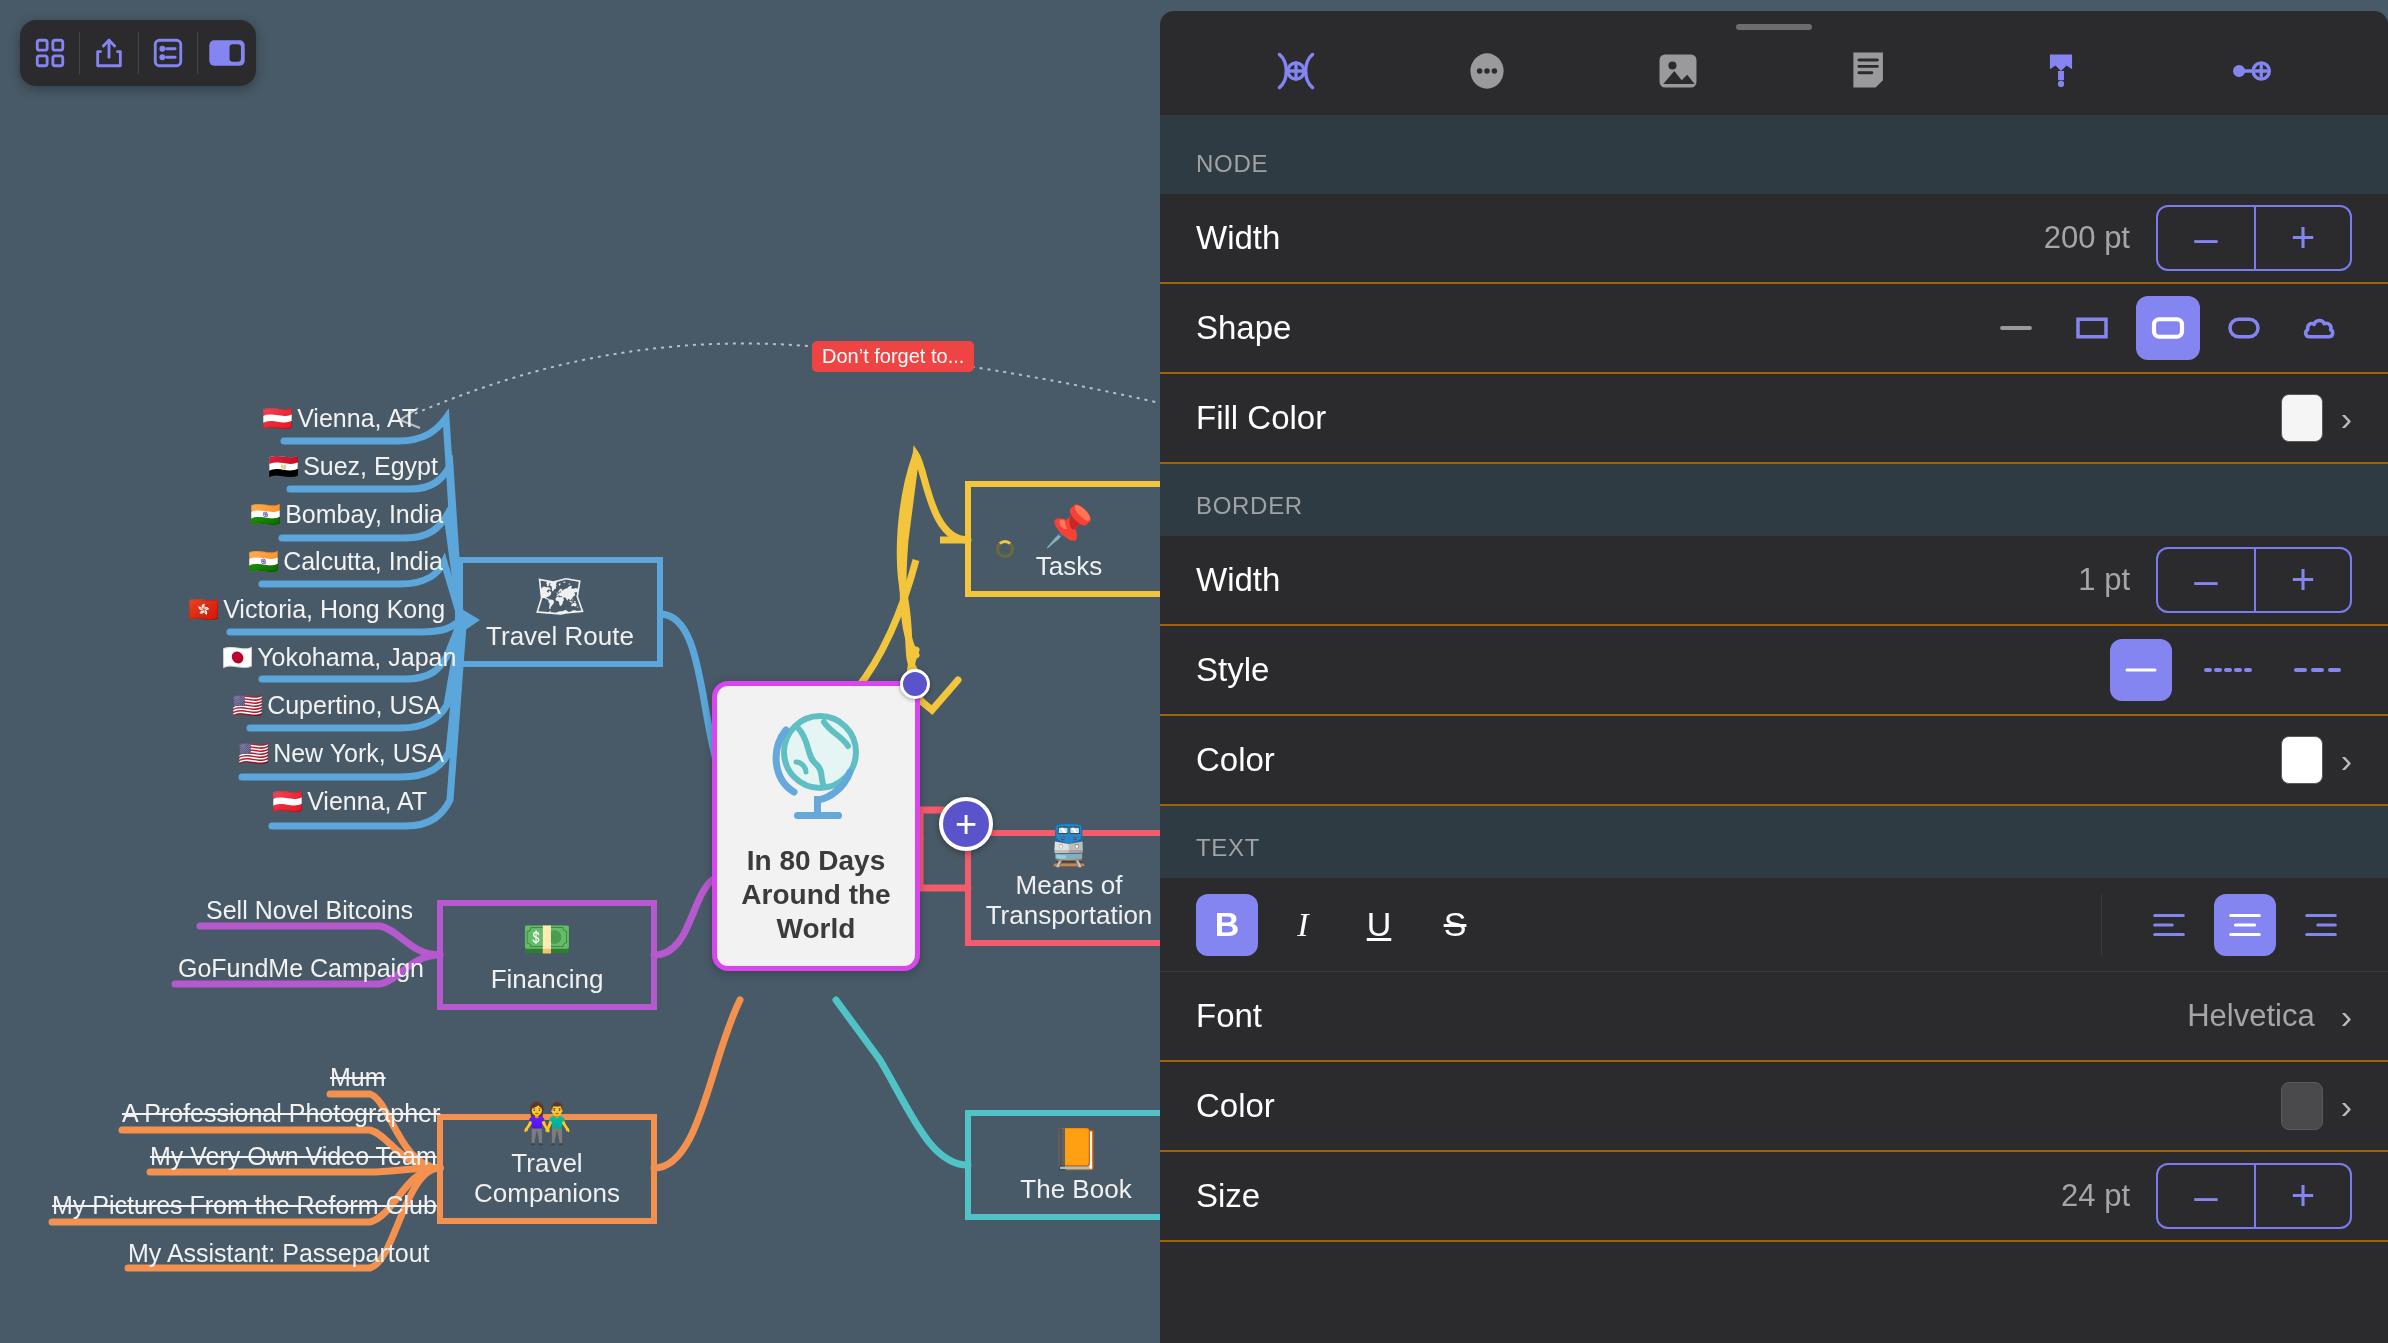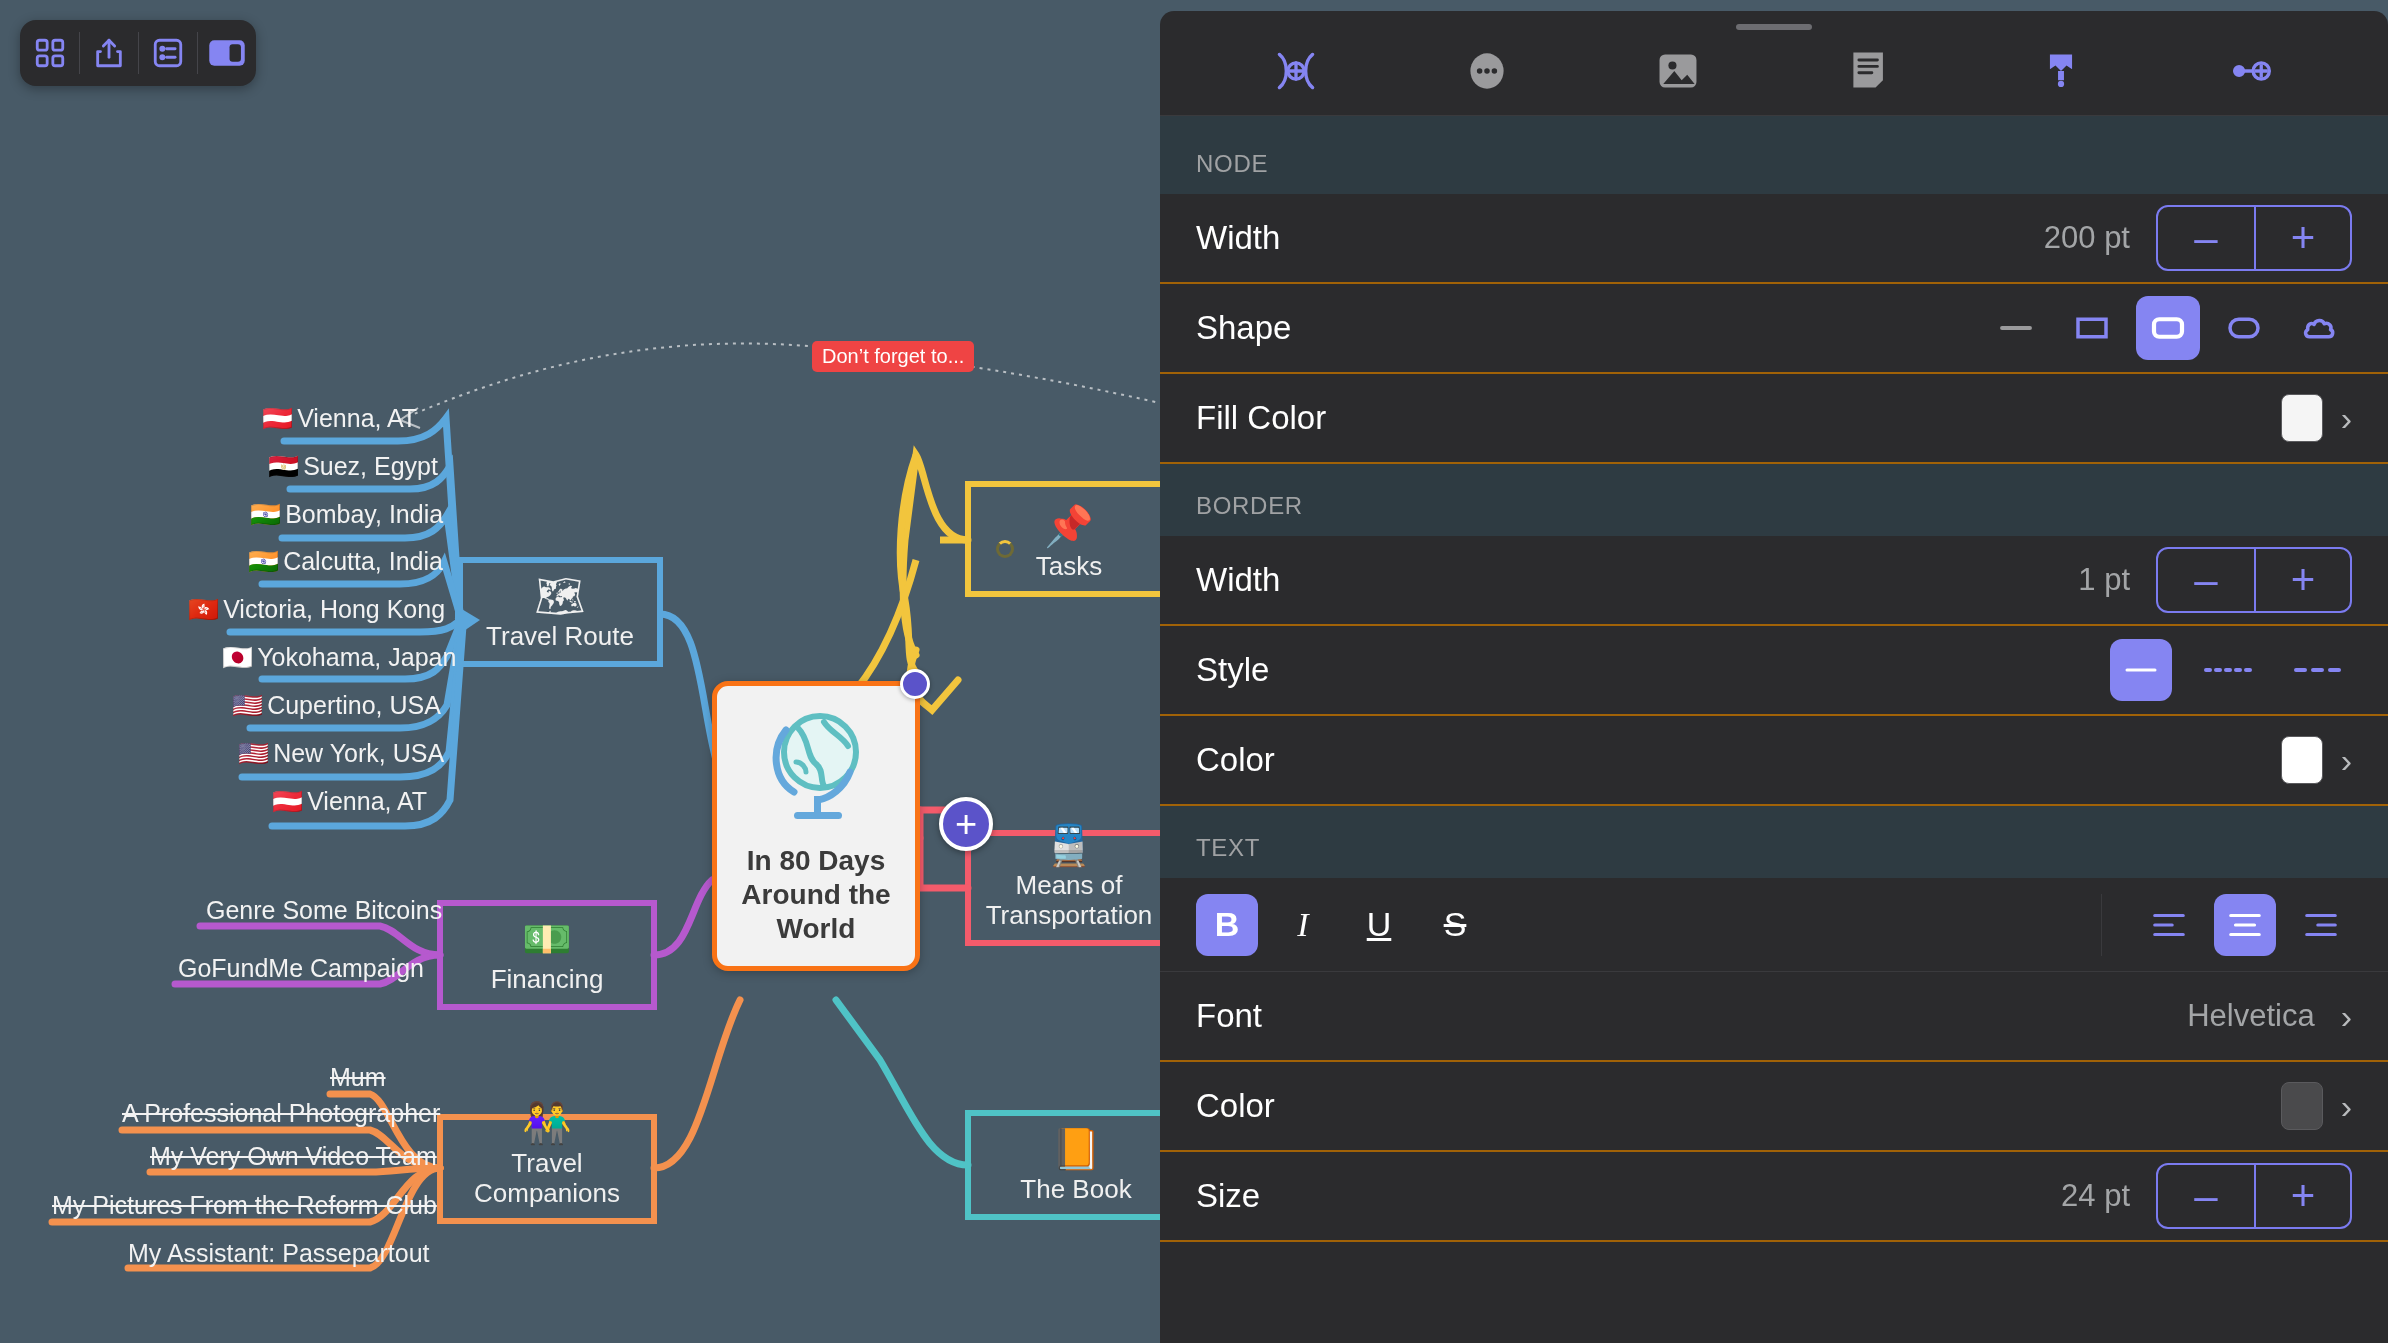--- a/index.html
+++ b/index.html
@@ -149,21 +149,21 @@
   .note-mark { font-size: 18px; color: #9aa6ad; letter-spacing: 0; }
 
   .rel-label {
     position: absolute; background: #ef4444; color: #fff;
     font-size: 20px; padding: 4px 10px; border-radius: 5px; white-space: nowrap;
   }
 
   
   #central {
     position: absolute; left: 712px; top: 681px; width: 208px; height: 290px;
-    background: #F2F2F2; border: 5px solid #f97316; border-radius: 16px;
+    background: #F2F2F2; border: 5px solid #d946ef; border-radius: 16px;
     display: flex; flex-direction: column; align-items: center; justify-content: center;
     box-shadow: 0 2px 10px rgba(0,0,0,.25);
   }
   #central .ctitle {
     color: #3b3b3b; font-size: 28px; font-weight: bold; line-height: 1.22;
     text-align: center; margin-top: 22px;
   }
   .handle-dot {
     position: absolute; left: 900px; top: 669px; width: 30px; height: 30px;
     border-radius: 50%; background: #5B53C9; border: 3px solid #fff;
@@ -380,21 +380,21 @@
       <span class="em">🚄</span><span>Train</span>
     </div>
     <div class="leaf" style="left:1230px; top:962px;">
       <span class="em">🚶</span><span>By Foot</span>
     </div>
 
     <div class="node" style="left:440px; top:903px; width:214px; height:104px;">
       <div class="emo">💵</div>
       <div class="ttl">Financing</div>
     </div>
-    <div class="leaf" style="left:206px; top:897px;">Genre Some Bitcoins</div>
+    <div class="leaf" style="left:206px; top:897px;">Sell Novel Bitcoins</div>
     <div class="leaf" style="left:178px; top:955px;">GoFundMe Campaign</div>
 
     <div class="node" style="left:440px; top:1117px; width:214px; height:104px;">
       <div class="emo">👫</div>
       <div class="ttl">Travel Companions</div>
     </div>
     <div class="leaf strike" style="left:330px; top:1064px;">Mum</div>
     <div class="leaf strike" style="left:122px; top:1100px;">A Professional Photographer</div>
     <div class="leaf strike" style="left:150px; top:1143px;">My Very Own Video Team</div>
     <div class="leaf strike" style="left:52px; top:1192px;">My Pictures From the Reform Club</div>

